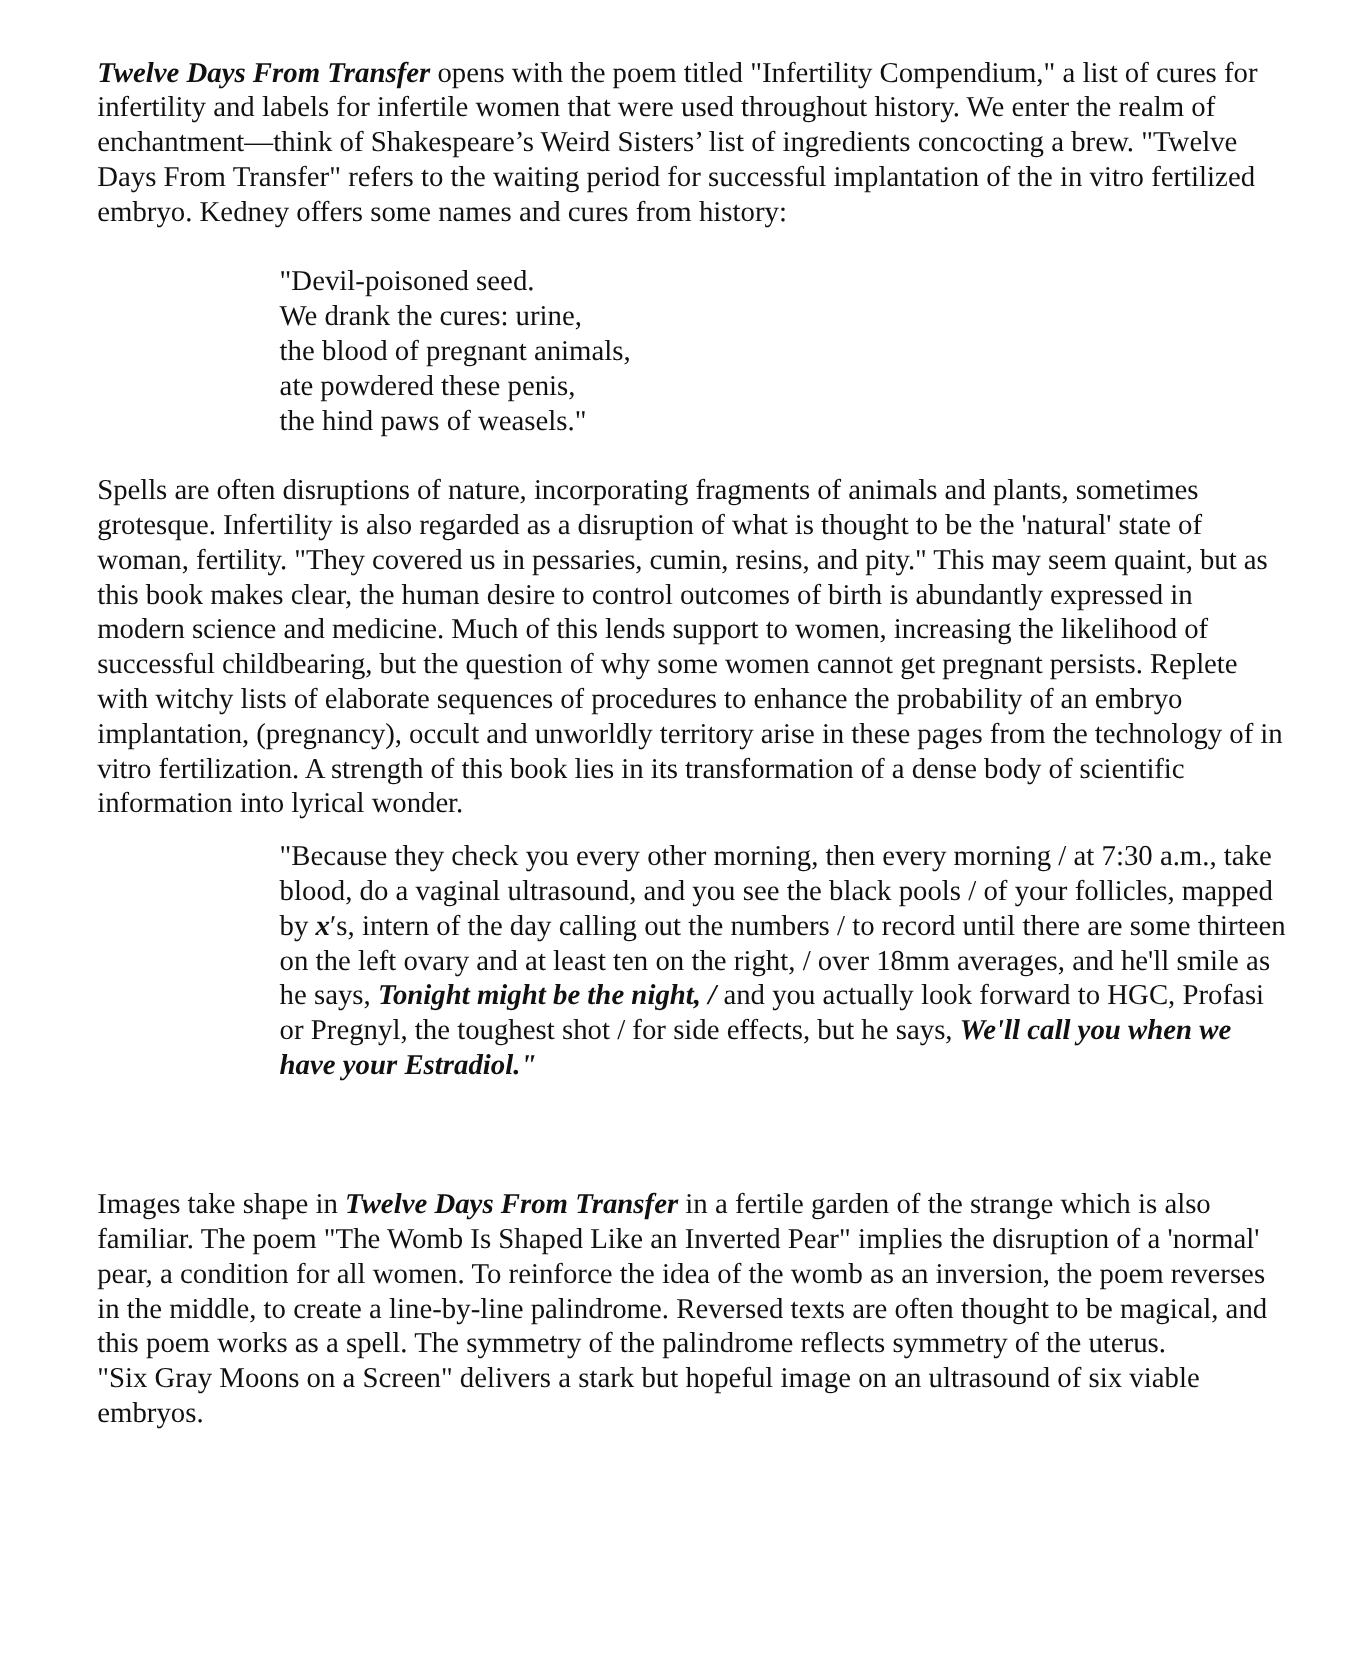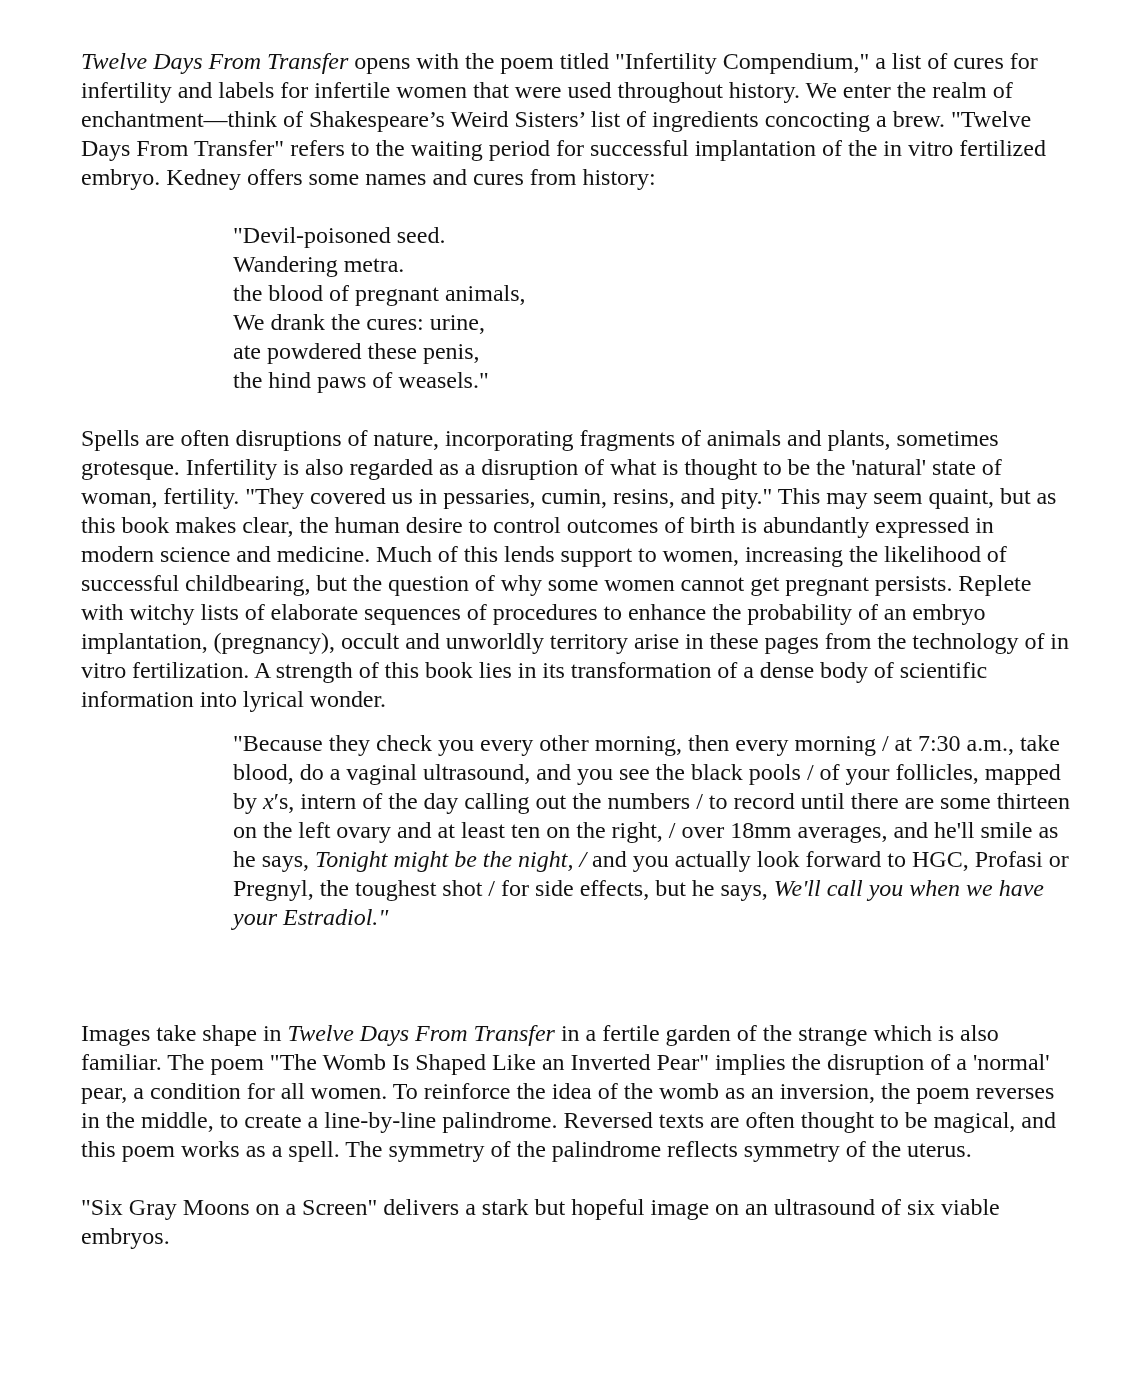--- a/index.html
+++ b/index.html
@@ -14,36 +14,35 @@
     }
     .page { position: relative; padding: 47px 60px 0 81px; }
     p { margin: 0; }
     .para { width: 990px; }
     .p1 { margin-bottom: 29px; }
     .quote { margin-left: 152px; }
     .q1 { margin-bottom: 29px; }
     .quote .line { display: block; white-space: nowrap; }
     .p2 { margin-bottom: 15px; letter-spacing: -0.05px; }
     .q2 { width: 840px; margin-bottom: 87px; }
-    .p3 { margin-bottom: 29px; }
+    .p3 { }
     .p4 { }
-    i { font-style: italic; }
+    i { font-style: italic; font-weight: bold; }
   </style>
 </head>
 <body>
 
 <div class="page">
 
   <p class="para p1"><i>Twelve Days From Transfer</i><span> opens with the poem titled "Infertility Compendium," a list of cures for infertility and labels for infertile women that were used throughout history. We enter the realm of enchantment—think of Shakespeare’s Weird Sisters’ list of ingredients concocting a brew.  "Twelve Days From Transfer" refers to the waiting period for successful implantation of the in vitro fertilized embryo. Kedney offers some names and cures from history:</span></p>
 
   <div class="quote q1">
     <span class="line">"Devil-poisoned seed.</span>
-    <span class="line">Wandering metra.</span>
+    <span class="line">We drank the cures: urine,</span>
     <span class="line">the blood of pregnant animals,</span>
-    <span class="line">We drank the cures: urine,</span>
     <span class="line">ate powdered these penis,</span>
     <span class="line">the hind paws of weasels."</span>
   </div>
 
   <p class="para p2">Spells are often disruptions of nature, incorporating fragments of animals and plants, sometimes grotesque. Infertility is also regarded as a disruption of what is thought to be the 'natural' state of woman, fertility. "They covered us in pessaries, cumin, resins, and pity." This may seem quaint, but as this book makes clear, the human desire to control outcomes of birth is abundantly expressed in modern science and medicine. Much of this lends support to women, increasing the likelihood of successful childbearing, but  the question  of why some women cannot get pregnant persists. Replete with witchy lists of elaborate sequences of procedures to enhance the probability of an embryo implantation, (pregnancy), occult and unworldly territory arise in these pages from the technology of in vitro fertilization. A strength of this book lies in its transformation of a dense body of scientific information into lyrical wonder.</p>
 
   <p class="quote q2"><span>"Because they check you every other morning, then every morning / at 7:30 a.m., take blood, do a vaginal ultrasound, and you see the black pools / of your follicles, mapped by </span><i>x</i><span>′s, intern of the day calling out the numbers / to record until there are some thirteen on the left ovary and at least ten on the right, / over 18mm averages, and he'll smile as he says, </span><i>Tonight might be the night, / </i><span> and you actually look forward to HGC, Profasi or Pregnyl, the toughest shot / for side effects, but he says, </span><i>We'll call you when we have your Estradiol."</i></p>
 
   <p class="para p3"><span>Images take shape in </span><i>Twelve Days From Transfer</i><span> in a fertile garden of the strange which is also familiar.  The poem "The Womb Is Shaped Like an Inverted Pear" implies the disruption of a 'normal' pear, a condition for all women. To reinforce the idea of the womb as an inversion, the poem reverses in the middle, to create a line-by-line palindrome. Reversed texts are often thought to be magical, and this poem works as a spell. The symmetry of the palindrome reflects symmetry of the uterus.</span></p>
 

